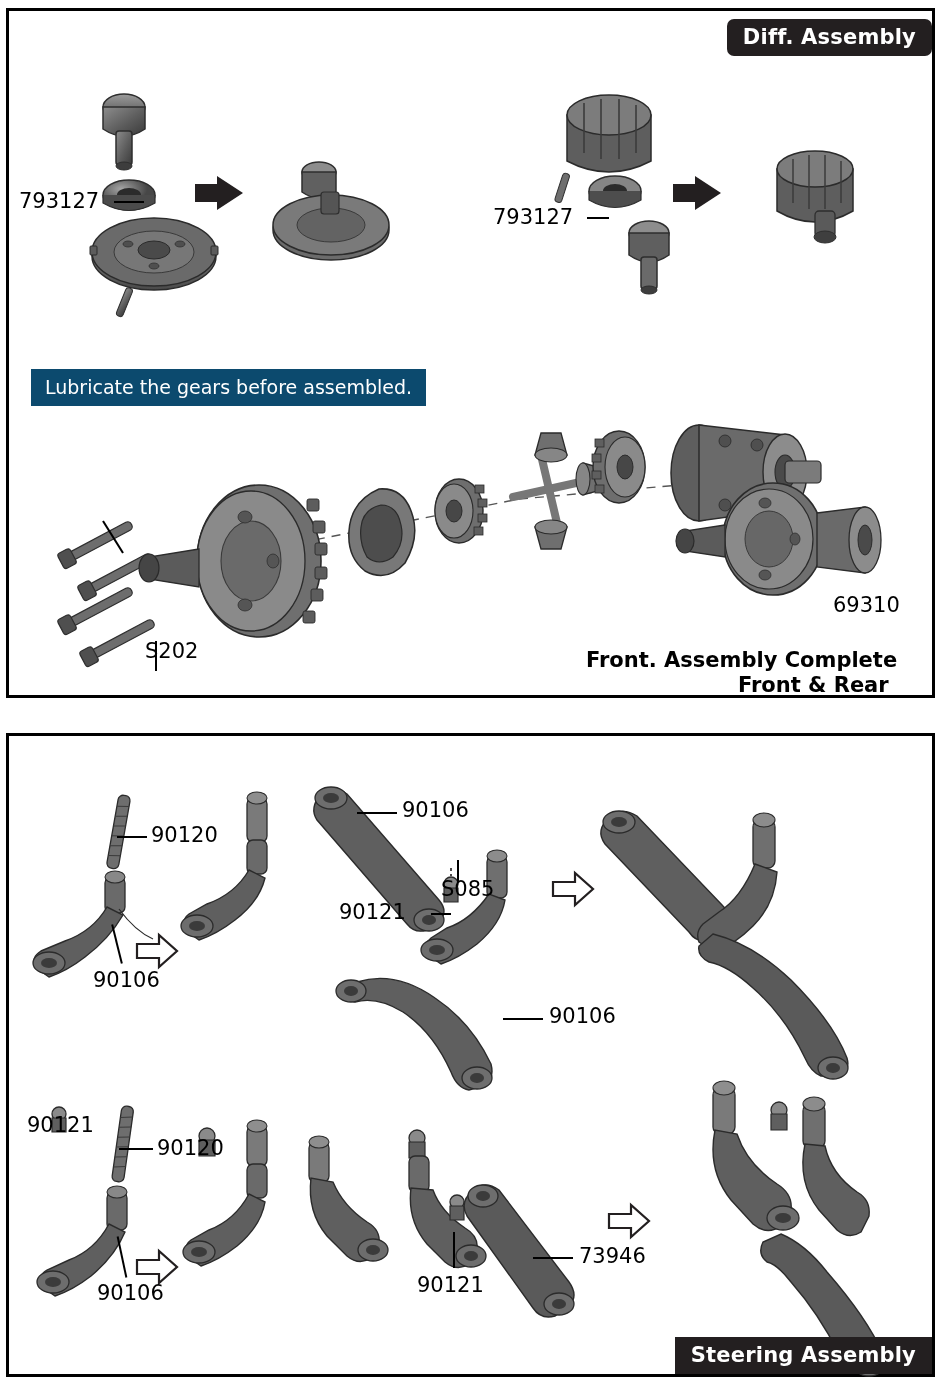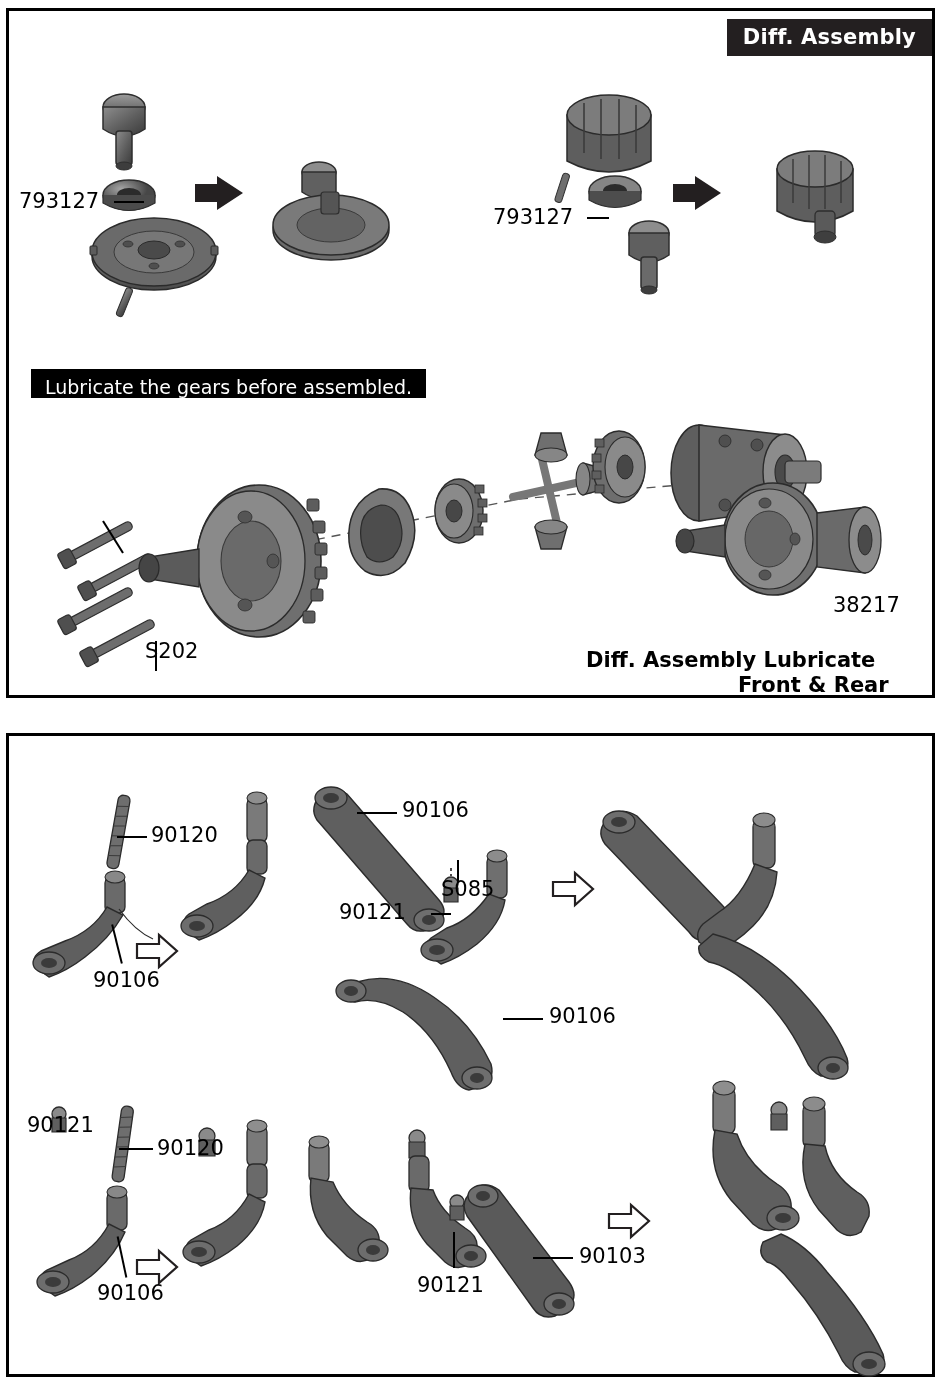--- a/index.html
+++ b/index.html
@@ -37,30 +37,30 @@
     position: absolute;
     background: #231f20;
     color: #fff;
     font-weight: bold;
     font-size: 21px;
     letter-spacing: .2px;
     padding: 6px 16px 7px 16px;
     white-space: nowrap;
     box-sizing: border-box;
   }
-  #diff-title  { right: 0px;  top: 8px;     }
+  #diff-title  { right: 0px;  top: 8px; border-radius: 7px;     }
   #steer-title { right: 0px;  bottom: 0px;  }
 
   
   .note-bar {
     position: absolute;
-    background: #000000;
+    background: #0c4a6e;
     color: #fff;
     font-size: 19px;
-    padding: 7px 14px 0 14px;
+    padding: 7px 14px 8px 14px;
     white-space: nowrap;
   }
   #lubricate-note { left: 22px; top: 358px; }
 
   
   .lbl {
     position: absolute;
     font-size: 21px;
     color: #000;
     white-space: nowrap;
@@ -368,23 +368,23 @@
 
         <path d="M56 48 L16 54 L16 74 L56 80 Z" fill="#5b5b5b" stroke="#2b2b2b" stroke-width="1.3"></path>
         <ellipse cx="16" cy="64" rx="9" ry="12" fill="#454545" stroke="#2b2b2b" stroke-width="1.2"></ellipse>
 
         <path d="M148 36 L196 30 L196 96 L148 90 Z" fill="#6a6a6a" stroke="#2b2b2b" stroke-width="1.4"></path>
         <ellipse cx="196" cy="63" rx="16" ry="33" fill="#8c8c8c" stroke="#2b2b2b" stroke-width="1.3"></ellipse>
         <ellipse cx="196" cy="63" rx="7" ry="15" fill="#4a4a4a" stroke="#2b2b2b" stroke-width="1"></ellipse>
       </svg>
     </div>
 
-    <div class="lbl" style="left:824px; top:582px;">38217</div>
-
-    <div class="lbl bold" style="left:577px; top:637px;">Diff. Assembly Lubricate</div>
+    <div class="lbl" style="left:824px; top:582px;">69310</div>
+
+    <div class="lbl bold" style="left:577px; top:637px;">Front. Assembly Complete</div>
     <div class="lbl bold" style="left:729px; top:662px;">Front &amp; Rear</div>
 
     <div class="lbl" style="left:136px; top:628px;">S202</div>
     <div class="leader v" style="left:146px; top:630px; height:30px; width:2px;"></div>
 
     <div class="title-tab" id="diff-title">Diff. Assembly</div>
   </div>
 
   <div class="panel" id="panel-steer">
 
@@ -589,21 +589,21 @@
           <ellipse cx="196" cy="80" rx="7" ry="5" fill="#3b3b3b"></ellipse>
           <ellipse cx="272" cy="188" rx="15" ry="11" fill="#6e6e6e" stroke="#2b2b2b" stroke-width="1.3"></ellipse>
           <ellipse cx="272" cy="188" rx="7" ry="5" fill="#3b3b3b"></ellipse>
         </g>
       </svg>
     </div>
 
     <div class="lbl" style="left:408px; top:537px;">90121</div>
     <div class="leader v" style="left:444px; top:496px; height:36px; width:2px;"></div>
 
-    <div class="lbl" style="left:570px; top:508px;">90103</div>
+    <div class="lbl" style="left:570px; top:508px;">73946</div>
     <div class="leader" style="left:524px; top:521px; width:40px;"></div>
 
     <div class="outarrow" style="left:598px; top:466px;">
       <svg width="44" height="38" viewBox="0 0 44 38">
         <path d="M2 12 L24 12 L24 3 L42 19 L24 35 L24 26 L2 26 Z" fill="#ffffff" stroke="#231f20" stroke-width="2.2"></path>
       </svg>
     </div>
 
     <div class="art" style="left:646px; top:330px;">
       <svg width="290" height="300" viewBox="0 0 290 300">
@@ -619,15 +619,16 @@
         <rect x="148" y="38" width="22" height="44" rx="7" fill="#6f6f6f" stroke="#2b2b2b" stroke-width="1.3"></rect>
         <ellipse cx="159" cy="38" rx="11" ry="7" fill="#8c8c8c" stroke="#2b2b2b" stroke-width="1.1"></ellipse>
         <path d="M150 78 Q142 116 164 144 L182 164 Q194 174 206 166 L214 150 Q216 134 202 126 Q176 108 170 80 Z" fill="#5f5f5f" stroke="#2b2b2b" stroke-width="1.4"></path>
 
         <path d="M126 168 Q150 178 172 206 Q212 252 228 288 Q232 302 218 306 L200 306 Q190 302 184 288 Q164 248 136 216 Q122 198 112 196 Q102 188 108 176 Z" fill="#5a5a5a" stroke="#2b2b2b" stroke-width="1.4"></path>
         <ellipse cx="214" cy="298" rx="16" ry="12" fill="#6e6e6e" stroke="#2b2b2b" stroke-width="1.3"></ellipse>
         <ellipse cx="214" cy="298" rx="8" ry="5" fill="#3b3b3b"></ellipse>
       </svg>
     </div>
 
+    <div class="title-tab" id="steer-title">Steering Assembly</div>
   </div>
 
 </div>
 
 </body></html>

